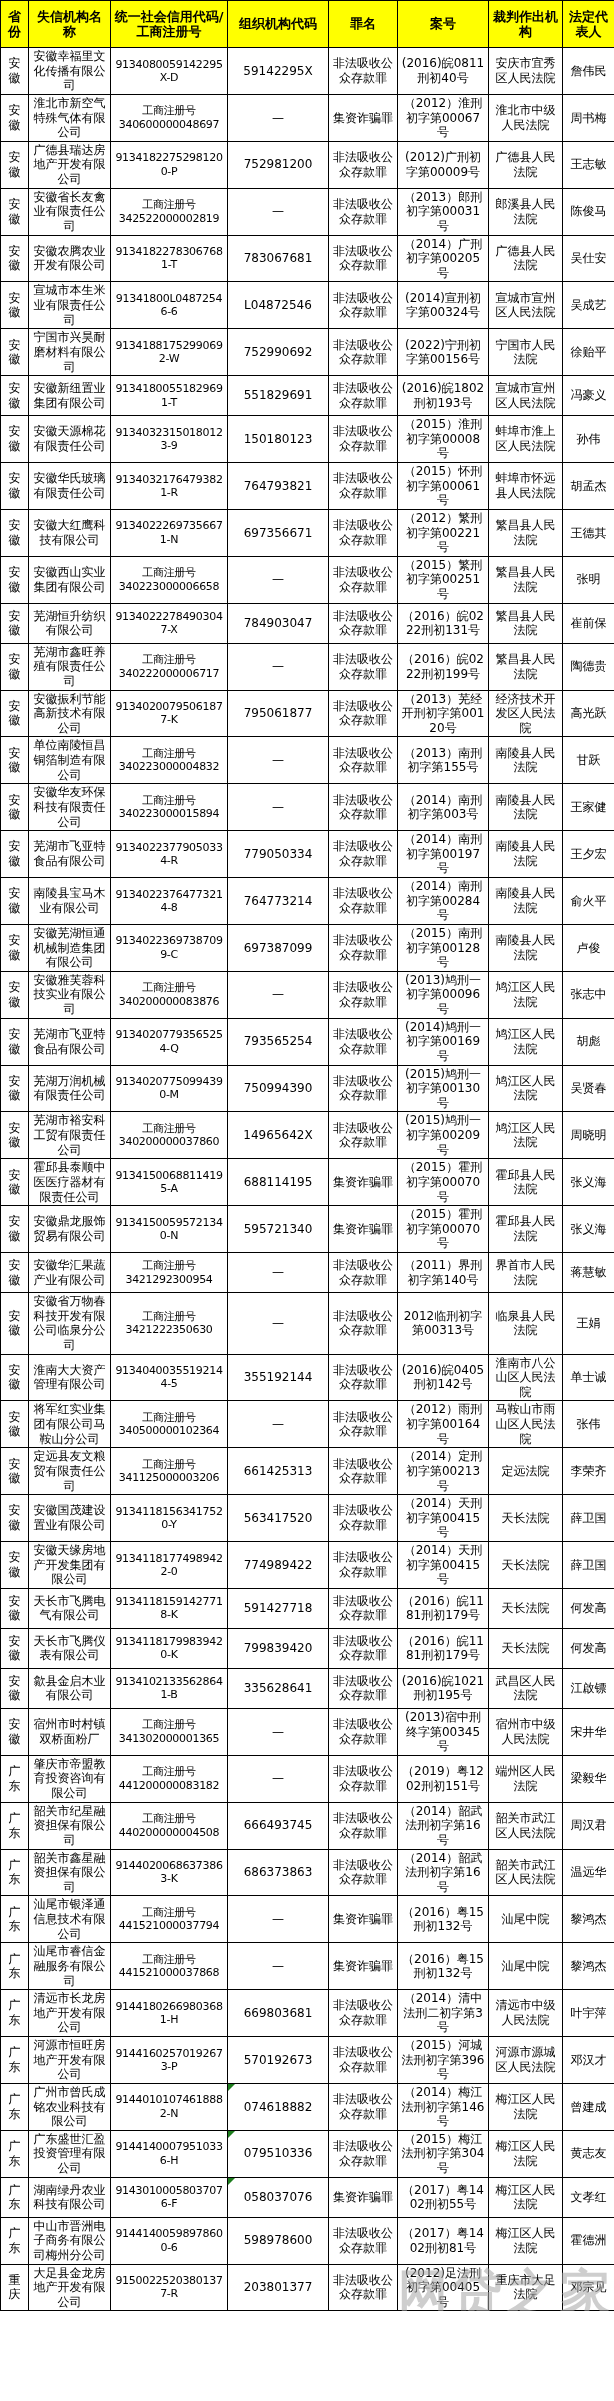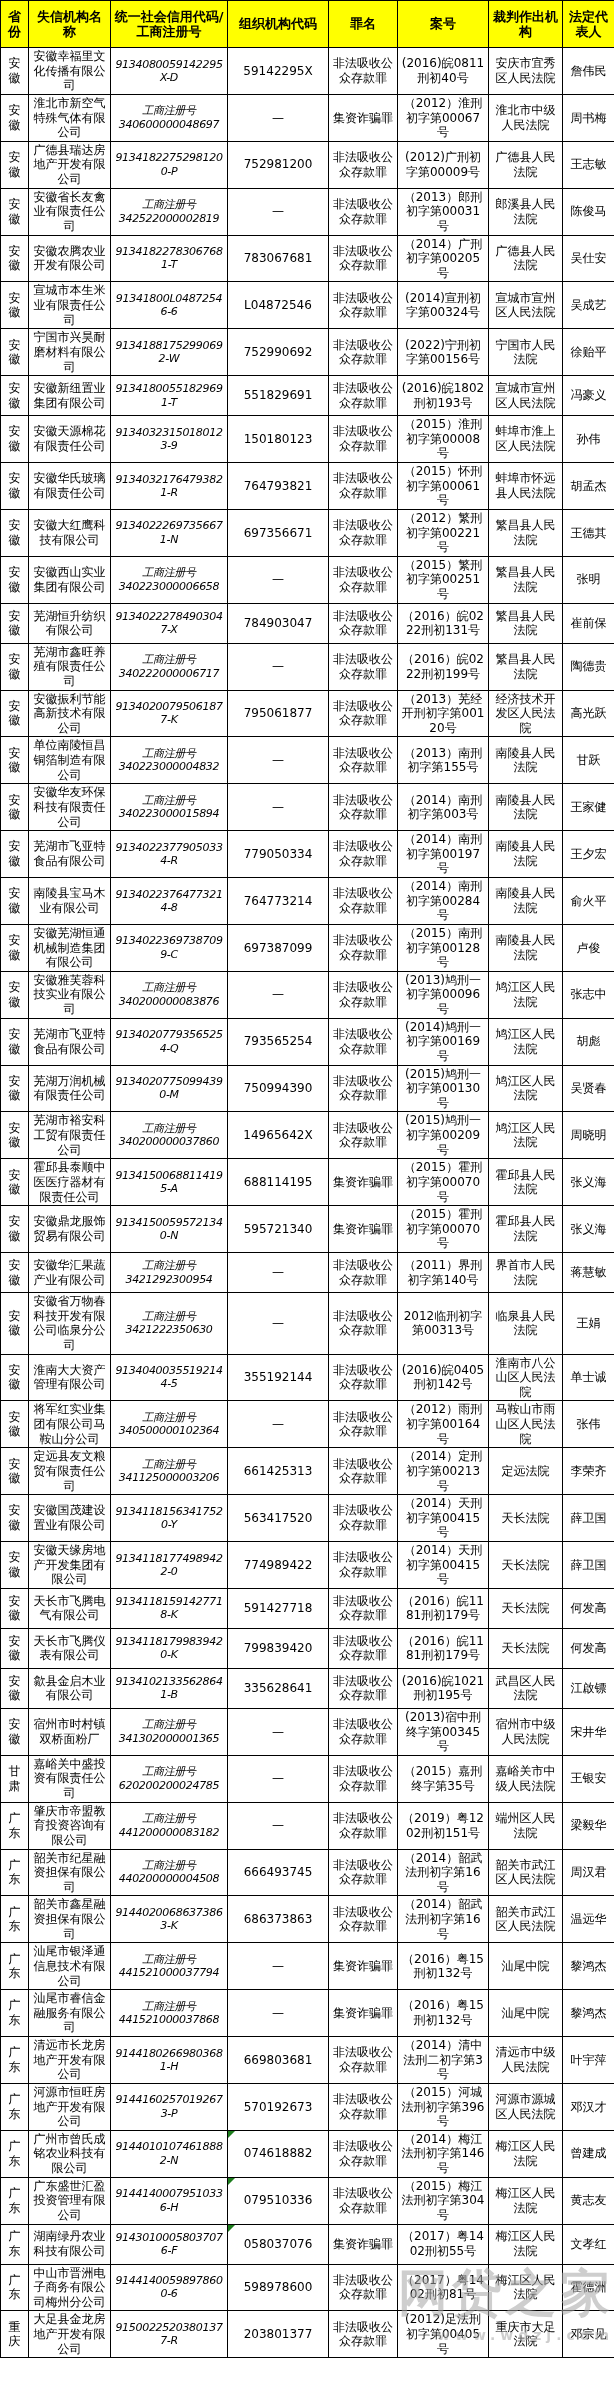--- a/index.html
+++ b/index.html
@@ -9,21 +9,21 @@
   col.c-name{width:82px;}
   col.c-code{width:117px;}
   col.c-org{width:101px;}
   col.c-crime{width:69px;}
   col.c-case{width:91px;}
   col.c-court{width:74px;}
   col.c-rep{width:52px;}
   th,td{border:1px solid #000;text-align:center;vertical-align:middle;padding:1px 2px;word-break:break-all;}
   th{background:#ffff00;font-weight:bold;font-size:13px;height:44px;line-height:1.18;}
   td{font-size:12px;height:37px;line-height:1.22;position:relative;}
-  td.cell-code,td.cell-org{font-size:11px;letter-spacing:-0.3px;white-space:pre-line;font-style:italic;}
+  td.cell-code,td.cell-org{font-size:11px;letter-spacing:-0.3px;white-space:pre-line;}
   .green-tri{position:absolute;top:0;left:0;width:0;height:0;
     border-top:7px solid #1d7d1d;border-right:7px solid transparent;}
   .watermark{position:absolute;top:2268px;right:0;width:225px;text-align:right;
     color:rgba(165,165,165,0.55);pointer-events:none;line-height:1;}
   .wm-title{font-size:50px;font-weight:bold;letter-spacing:4px;}
   .wm-url{font-size:14px;letter-spacing:5px;margin-top:10px;font-weight:bold;}
 </style>
 </head>
 <body>
 
@@ -428,31 +428,20 @@
         <td class="cell-name">宿州市时村镇双桥面粉厂</td>
         <td class="cell-code">工商注册号
 341302000001365</td>
         <td class="cell-org-code">—</td>
         <td class="cell-crime">非法吸收公众存款罪</td>
         <td class="cell-case-no">(2013)宿中刑终字第00345号</td>
         <td class="cell-court">宿州市中级人民法院</td>
         <td class="cell-legal-rep">宋井华</td>
       </tr>
       <tr>
-        <td class="cell-province">甘肃</td>
-        <td class="cell-name">嘉峪关中盛投资有限责任公司</td>
-        <td class="cell-code">工商注册号
-620200200024785</td>
-        <td class="cell-org-code">—</td>
-        <td class="cell-crime">非法吸收公众存款罪</td>
-        <td class="cell-case-no">（2015）嘉刑终字第35号</td>
-        <td class="cell-court">嘉峪关市中级人民法院</td>
-        <td class="cell-legal-rep">王银安</td>
-      </tr>
-      <tr>
         <td class="cell-province">广东</td>
         <td class="cell-name">肇庆市帝盟教育投资咨询有限公司</td>
         <td class="cell-code">工商注册号
 441200000083182</td>
         <td class="cell-org-code">—</td>
         <td class="cell-crime">非法吸收公众存款罪</td>
         <td class="cell-case-no">（2019）粤1202刑初151号</td>
         <td class="cell-court">端州区人民法院</td>
         <td class="cell-legal-rep">梁毅华</td>
       </tr>

